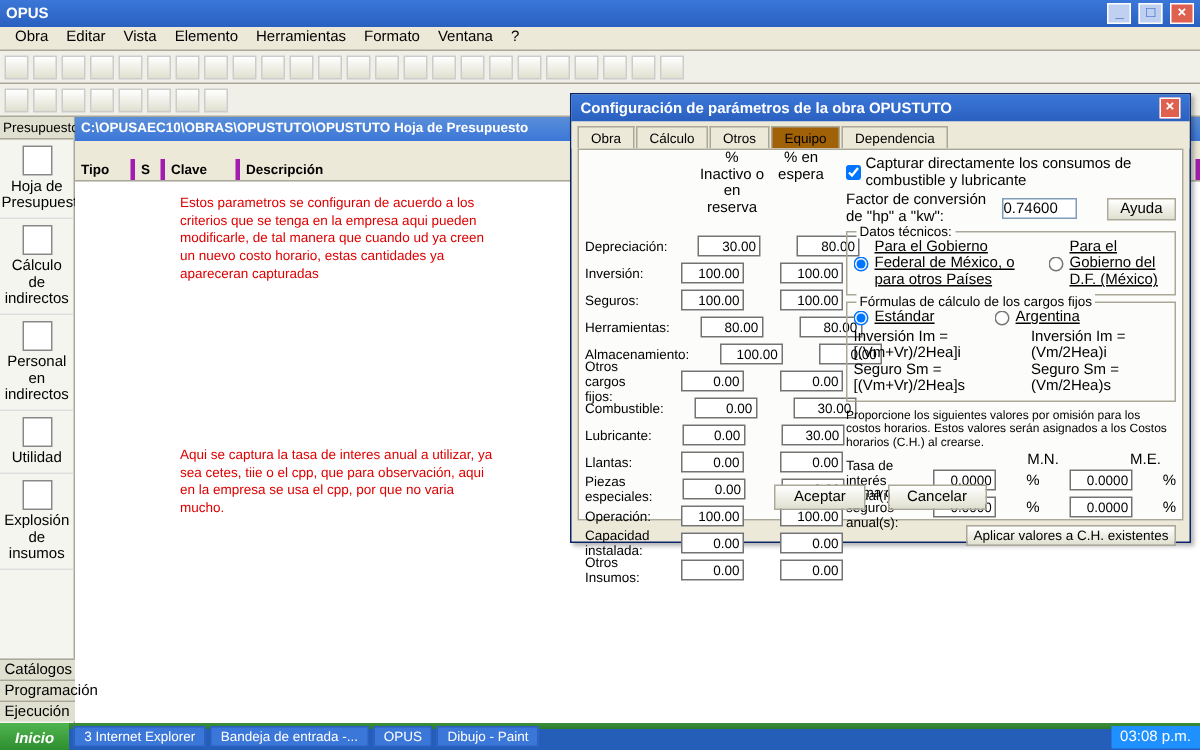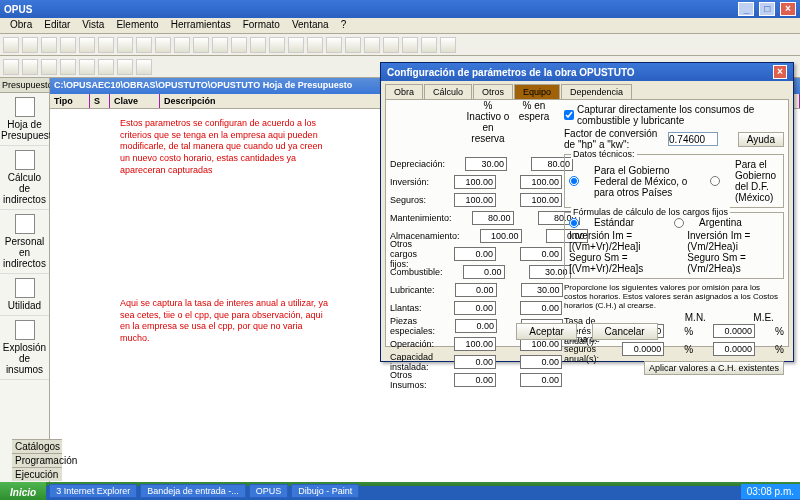--- a/index.html
+++ b/index.html
@@ -12,21 +12,21 @@
 .toolbar { height:22px; background:#f0f0e8; border-bottom:1px solid #aca899; display:flex; align-items:center; padding:0 3px; gap:3px; }
 .toolbar .ico { width:16px; height:16px; border:1px solid #ccc; background:linear-gradient(#fff,#e0e0d0); }
 .main { position:absolute; top:78px; bottom:18px; left:0; right:0; display:flex; }
 .sidebar { width:50px; background:#f5f5f0; border-right:1px solid #aca899; display:flex; flex-direction:column; }
 .sidecat { font-size:9px; padding:2px; background:#e0e0d0; border-bottom:1px solid #aca899; }
 .sideitem { text-align:center; padding:4px 1px; font-size:8px; border-bottom:1px solid #ddd; }
 .sideitem .sic { width:20px; height:20px; margin:0 auto 2px; background:#fff; border:1px solid #888; }
 .sheetarea { flex:1; background:#fff; position:relative; }
 .sheettitle { background:linear-gradient(#5a8ed8,#3b77d8); color:#fff; height:16px; padding:2px 4px; font-weight:bold; font-size:9px; }
 .colhead { display:flex; background:#ece9d8; border-bottom:1px solid #aca899; }
-.colhead span { border-right:1px solid #a21caf; padding:2px 4px; font-size:9px; font-weight:bold; }
+.colhead span { border-right:3px solid #a21caf; padding:2px 4px; font-size:9px; font-weight:bold;margin-top:12px; }
 .anno { position:absolute; color:#d00; font-size:9px; line-height:1.3; width:210px; }
 .dialog { position:absolute; top:62px; left:380px; width:414px; height:300px; background:#ece9d8; border:1px solid #0a246a; box-shadow:2px 2px 3px rgba(0,0,0,0.3); }
 .dlgtitle { background:linear-gradient(#3b77d8,#2a60c0); color:#fff; height:18px; padding:2px 6px; font-weight:bold; display:flex; align-items:center; }
 .dlgtitle .x { width:14px; height:14px; background:#e06050; color:#fff; text-align:center; line-height:12px; font-weight:bold; border:1px solid #fff; }
 .tabs { display:flex; background:#ece9d8; padding:3px 4px 0; }
 .tab { padding:2px 8px; border:1px solid #aca899; border-bottom:none; background:#ece9d8; margin-right:1px; font-size:9px; }
 .tab.active { background:#a16207; }
 .tabbody { background:#fcfcfa; border:1px solid #aca899; margin:0 4px 4px; padding:4px; height:248px; position:relative; }
 .formrow { display:flex; align-items:center; margin-bottom:2px; height:16px;gap:20px; }
 .formrow label { width:75px; font-size:9px; }
@@ -38,23 +38,23 @@
 .fieldset .leg { position:absolute; top:-6px; left:6px; background:#fcfcfa; padding:0 2px; font-size:9px;text-align:center; }
 .chk { display:flex; align-items:center; gap:3px; margin-bottom:2px; }
 .chk input { width:10px; height:10px; }
 .btn { border:1px solid #aca899; background:linear-gradient(#fff,#e0e0d0); padding:2px 12px; font-size:10px; }
 .dlgbtns { position:absolute; bottom:6px; left:0; right:0; text-align:center; }
 .dlgbtns .btn { margin:0 6px; }
 .taskbar { position:absolute; bottom:0; left:0; right:0; height:18px; background:linear-gradient(#3b8e3b,#2e7a2e 4px,#245eb8 4px,#245eb8); display:flex; align-items:center; }
 .start { background:linear-gradient(#4fb54f,#2e8e2e); color:#fff; font-weight:bold; padding:2px 10px; height:100%; display:flex; align-items:flex-end; font-style:italic; }
 .taskbtn { background:#3b77d8; color:#fff; border:1px solid #2a60c0; padding:1px 6px; margin-left:3px; font-size:9px; height:14px; display:flex; align-items:center; }
 .tray { margin-left:auto; background:#1e90ff; color:#fff; padding:2px 6px; font-size:9px; display:flex; align-items:center; gap:4px; }
-.radio { display:flex; align-items:center; gap:15px; }
+.radio { display:flex; align-items:center; gap:4px;text-decoration:underline; }
 .radio input { width:10px; height:10px; }
-.bottomtabs { position:absolute; bottom:19px; left:12px; width:50px; font-size:8px; }
+.bottomtabs { position:absolute; bottom:19px; left:0; width:50px; font-size:8px; }
 .bottomtabs div { background:#e0e0d0; border-top:1px solid #aca899; padding:1px 3px; }
 </style>
 </head>
 <body>
 
 <div class="titlebar">
   <span class="title">OPUS</span>
   <div class="winbtns">
     <span>_</span>
     <span>□</span>
@@ -120,21 +120,21 @@
     <div class="sideitem"><div class="sic"></div><span>Explosión de insumos</span></div>
   </div>
   <div class="sheetarea">
     <div class="sheettitle">C:\OPUSAEC10\OBRAS\OPUSTUTO\OPUSTUTO Hoja de Presupuesto</div>
     <div class="colhead">
       <span style="width:40px">Tipo</span>
       <span style="width:20px">S</span>
       <span style="width:50px">Clave</span>
       <span style="flex:1">Descripción</span>
     </div>
-    <div class="anno" style="top:40px; left:70px;">Estos parametros se configuran de acuerdo a los criterios que se tenga en la empresa aqui pueden modificarle, de tal manera que cuando ud ya creen un nuevo costo horario, estas cantidades ya apareceran capturadas</div>
+    <div class="anno" style="top:52px; left:70px;">Estos parametros se configuran de acuerdo a los criterios que se tenga en la empresa aqui pueden modificarle, de tal manera que cuando ud ya creen un nuevo costo horario, estas cantidades ya apareceran capturadas</div>
     <div class="anno" style="top:220px; left:70px;">Aqui se captura la tasa de interes anual a utilizar, ya sea cetes, tiie o el cpp, que para observación, aqui en la empresa se usa el cpp, por que no varia mucho.</div>
   </div>
 </div>
 
 <div class="bottomtabs">
   <div>Catálogos</div>
   <div>Programación</div>
   <div>Ejecución</div>
 </div>
 
@@ -167,21 +167,21 @@
             <label>Inversión:</label>
             <input type="text" value="100.00" style=""> 
             <input type="text" value="100.00" style="margin-left: 4px;">
           </div>
           <div class="formrow">
             <label>Seguros:</label>
             <input type="text" value="100.00" style=""> 
             <input type="text" value="100.00" style="margin-left: 4px;">
           </div>
           <div class="formrow">
-            <label>Mantenimiento:</label>
+            <label>Herramientas:</label>
             <input type="text" value="80.00" style=""> 
             <input type="text" value="80.00" style="margin-left: 4px;">
           </div>
           <div class="formrow">
             <label>Almacenamiento:</label>
             <input type="text" value="100.00" style=""> 
             <input type="text" value="0.00" style="margin-left: 4px;">
           </div>
           <div class="formrow">
             <label>Otros cargos fijos:</label>

